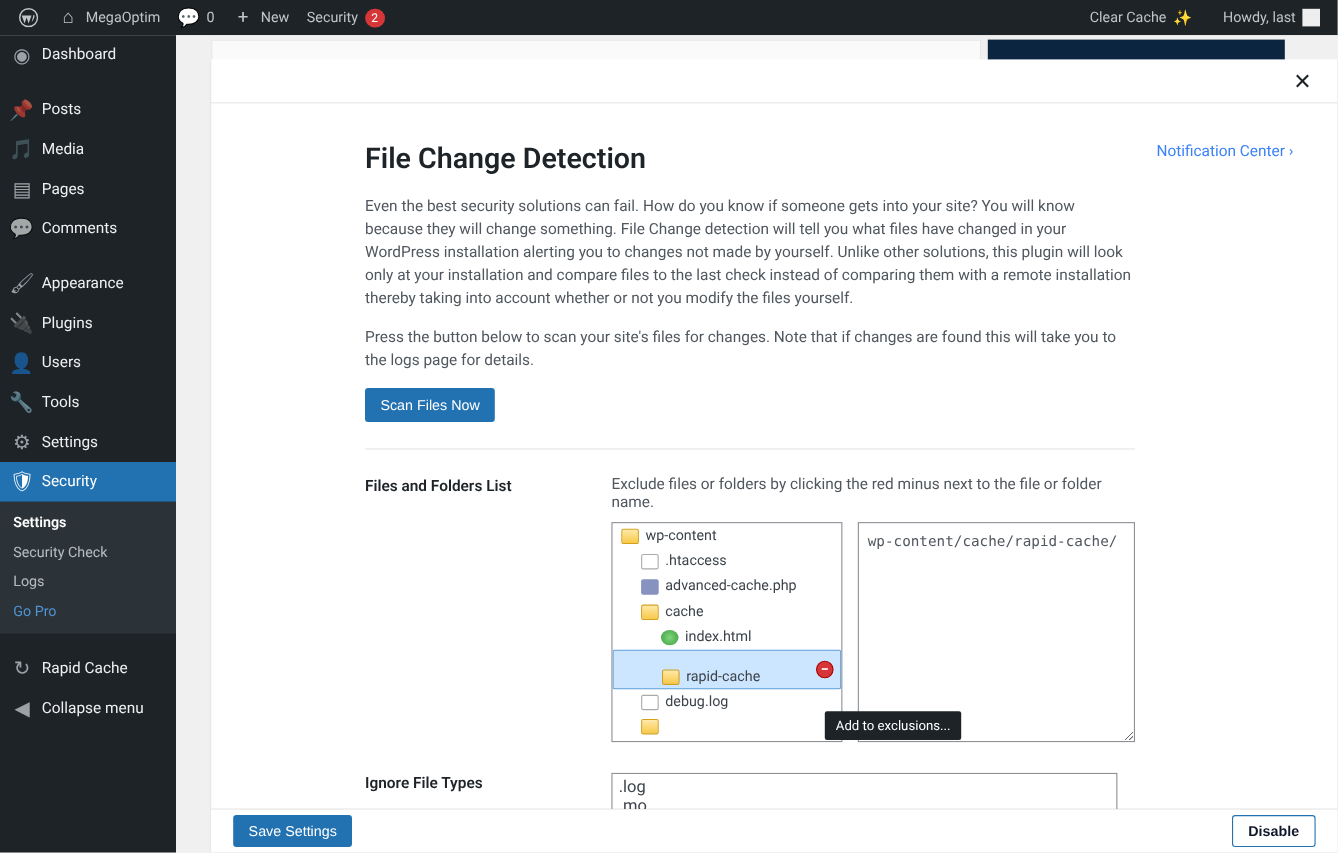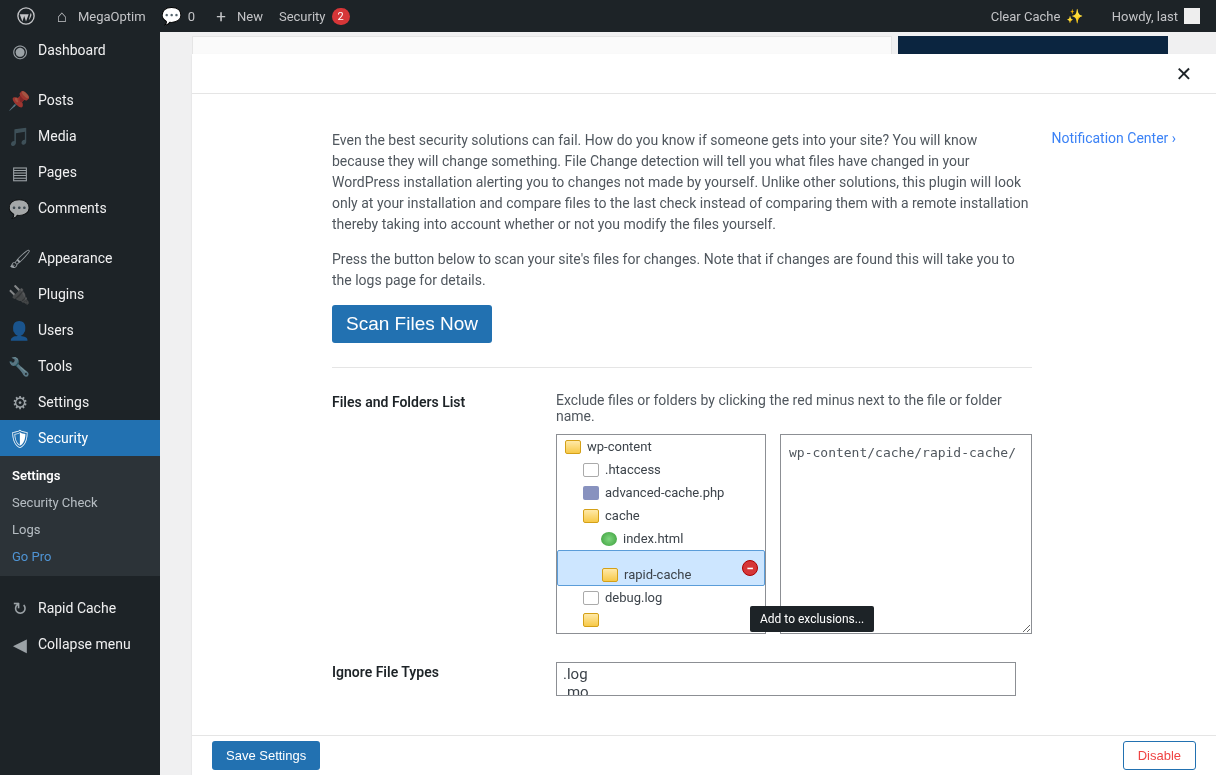--- a/index.html
+++ b/index.html
@@ -37,21 +37,21 @@
 .close-x { width: 24px; height: 24px; font-size: 20px; display:flex; align-items:center; justify-content:center; cursor:pointer; color:#1d2327;}
 .modal-body { flex: 1; overflow: auto; padding: 36px 140px 20px 140px; position:relative; }
 .modal-body::-webkit-scrollbar { width:14px; }
 .modal-body::-webkit-scrollbar-thumb { background:#c7c7c7; }
 
 .content-inner { max-width: 700px; }
 h1.title { font-size: 26px; font-weight: 600; color: #1d2327; margin-bottom: 18px; }
 .notif-link { position: absolute; right: 40px; top: 36px; color: #3b82f6; font-size: 14px; cursor:pointer; }
 .notif-link::after { content: " ›"; font-style: normal; }
 p.desc { font-size: 14px; color: #50575e; line-height: 1.5; margin-bottom: 14px; }
-.btn-primary { background: #2271b1; color: #fff; border: none; padding: 8px 14px; border-radius: 3px; font-size: 19px; cursor:pointer; }
+.btn-primary { background: #2271b1; color: #fff; border: none; padding: 8px 14px; border-radius: 3px; font-size: 13px; cursor:pointer; }
 
 hr.sep { border: none; border-top: 1px solid #e5e5e5; margin: 24px 0; }
 
 .setting-row { display: flex; gap: 24px; margin-bottom: 28px; }
 .setting-label { width: 200px; font-weight: 600; font-size: 14px; color: #1d2327; padding-top:2px;}
 .setting-field { flex: 1; }
 .help { font-size: 14px; color: #50575e; margin-bottom: 10px; }
 
 .tree-row { display: flex; gap: 14px; }
 .tree-box { width: 210px; height: 200px; border: 1px solid #8c8f94; background: #fff; overflow-y: scroll; position: relative; }
@@ -74,21 +74,21 @@
 .exclusion-box { flex:1; min-height: 200px; border:1px solid #8c8f94; padding:10px 8px; font-size:13px; color:#50575e; resize:both; }
 
 .filetypes-box { width: 100%; max-width:460px; height: 34px; border:1px solid #8c8f94; padding:2px 6px; font-size:15px; overflow-y:scroll; line-height:1.2; }
 .filetypes-box::-webkit-scrollbar { width:14px; }
 .filetypes-box::-webkit-scrollbar-track { background:#f1f1f1; }
 .filetypes-box::-webkit-scrollbar-thumb { background:#c1c1c1; }
 
 
 .modal-footer { height: 40px; border-top: 1px solid #e5e5e5; display:flex; align-items:center; padding: 0 20px; background:#fff; }
 .btn-save { background:#2271b1; color:#fff; border:none; padding:7px 14px; border-radius:3px; font-size:13px; cursor:pointer; }
-.btn-disable { margin-left:auto; background:#fff; border:1px solid #2271b1; color:#ef4444; padding:6px 14px; border-radius:3px; font-size:13px; cursor:pointer; }
+.btn-disable { margin-left:auto; background:#fff; border:1px solid #2271b1; color:#0f172a; padding:6px 14px; border-radius:3px; font-size:13px; cursor:pointer;font-weight:bold; }
 
 
 .bg-panel-dark { position:absolute; top:4px; right:48px; width:270px; height:28px; background:#0b2540; }
 .bg-panel-grey { position:absolute; top:4px; left:32px; width:700px; height:28px; background:#fafafa; border:1px solid #e5e5e5; }
 
 
 .broom { color:#f0c33c; font-size:14px; }
 </style>
 </head>
 <body>
@@ -203,20 +203,21 @@
     <div class="bg-panel-dark"></div>
 
     <div class="modal">
       <div class="modal-header">
         <div class="close-x">✕</div>
       </div>
 
       <div class="modal-body">
         <a class="notif-link">Notification Center</a>
         <div class="content-inner">
+          <h1 class="title">File Change Detection</h1>
           <p class="desc">Even the best security solutions can fail. How do you know if someone gets into your site? You will know because they will change something. File Change detection will tell you what files have changed in your WordPress installation alerting you to changes not made by yourself. Unlike other solutions, this plugin will look only at your installation and compare files to the last check instead of comparing them with a remote installation thereby taking into account whether or not you modify the files yourself.</p>
           <p class="desc">Press the button below to scan your site's files for changes. Note that if changes are found this will take you to the logs page for details.</p>
           <button class="btn-primary">Scan Files Now</button>
 
           <hr class="sep">
 
           <div class="setting-row">
             <div class="setting-label">Files and Folders List</div>
             <div class="setting-field">
               <div class="help">Exclude files or folders by clicking the red minus next to the file or folder name.</div>

